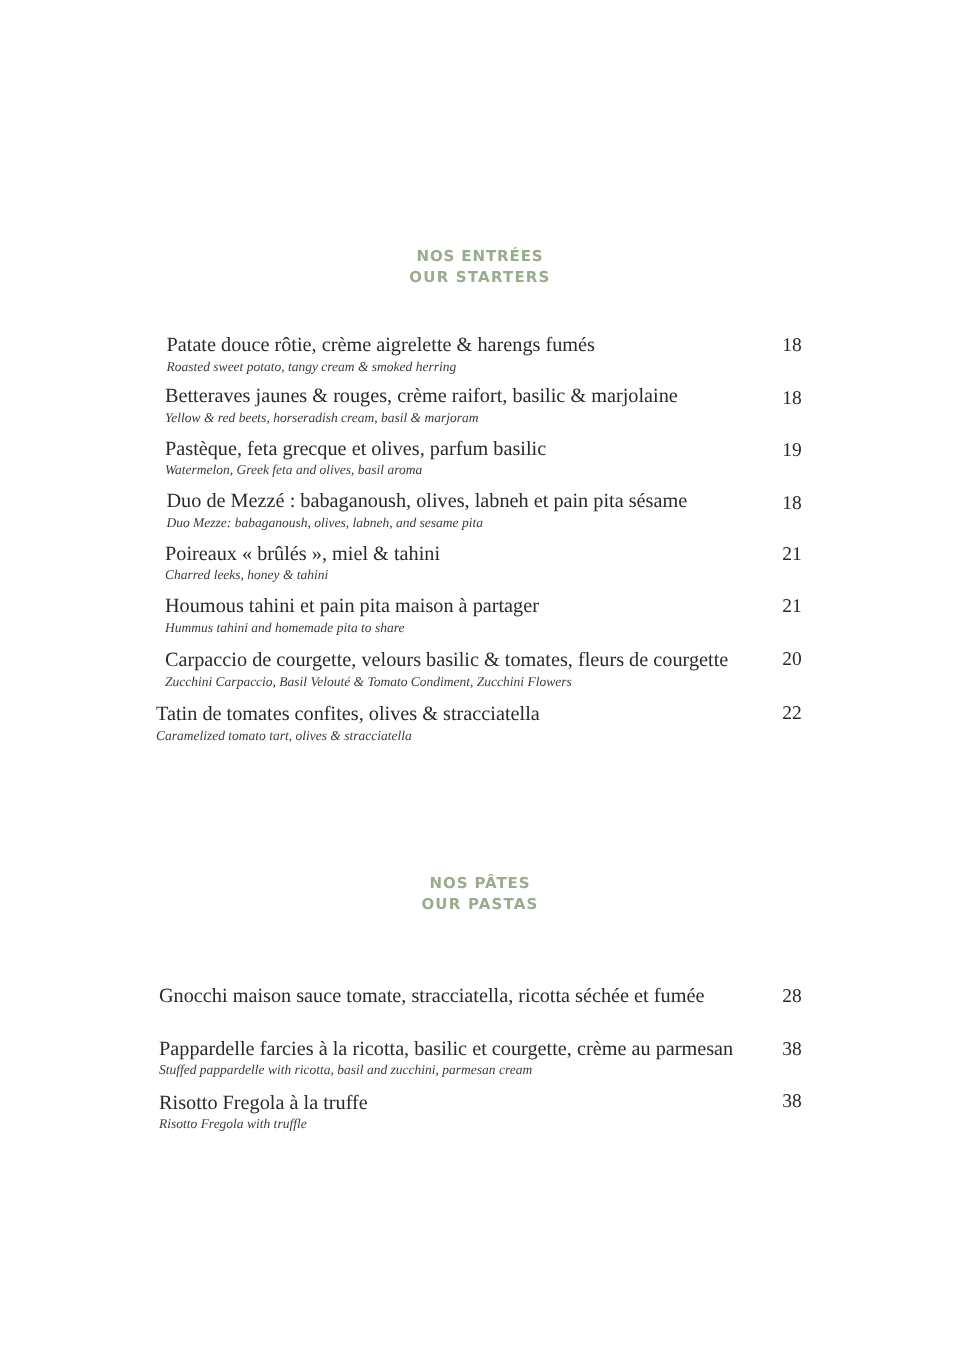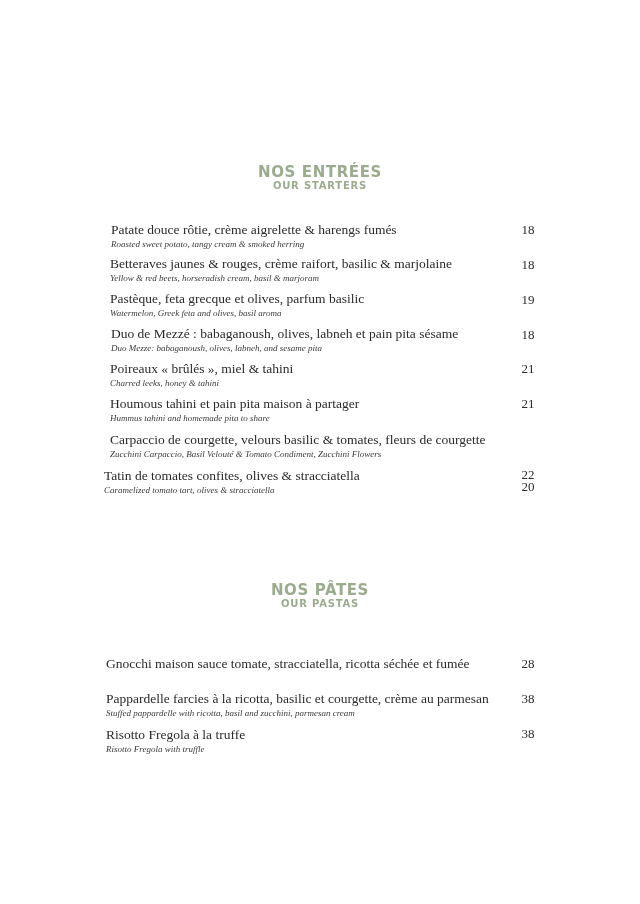--- a/index.html
+++ b/index.html
@@ -1,20 +1,20 @@
 <!DOCTYPE html>
 <html><head>
 <meta charset="utf-8">
 <style>
   html, body { margin:0; padding:0; background:#ffffff; }
   body { width:640px; height:904px; position:relative; overflow:hidden;
          font-family:"Liberation Serif", "DejaVu Serif", serif; color:#2b2b2b; }
   .section-head { position:absolute; left:0; width:640px; text-align:center;
          font-family:"DejaVu Sans", "Liberation Sans", sans-serif; font-weight:bold; color:#9bab8e; }
-  .section-head .fr { font-size:15px; letter-spacing:0.6px; line-height:14px; }
+  .section-head .fr { font-size:10px; letter-spacing:0.6px; line-height:14px; }
   .section-head .en { font-size:10px; letter-spacing:0.8px; line-height:13px; }
   .item { position:absolute; width:440px; }
   .item .name { font-size:13.5px; line-height:16px; white-space:nowrap; color:#2a2a2a; }
   .item .desc { font-size:9px; font-style:italic; line-height:12px; white-space:nowrap; color:#3a3a3a; }
   .price { position:absolute; left:510px; width:36px; text-align:center; font-size:13px; line-height:16px; color:#2a2a2a; }
 </style>
 </head>
 <body>
 
 <div>
@@ -56,21 +56,21 @@
   <div class="item" style="left:110px; top:396px;">
     <div class="name">Houmous tahini et pain pita maison à partager</div>
     <div class="desc">Hummus tahini and homemade pita to share</div>
   </div>
   <div class="price" style="top:396px;">21</div>
 
   <div class="item" style="left:110px; top:432px;">
     <div class="name">Carpaccio de courgette, velours basilic &amp; tomates, fleurs de courgette</div>
     <div class="desc">Zucchini Carpaccio, Basil Velouté &amp; Tomato Condiment, Zucchini Flowers</div>
   </div>
-  <div class="price" style="top:431px;margin-top:48px;">20</div>
+  <div class="price" style="top:431px;">20</div>
 
   <div class="item" style="left:104px; top:468px;">
     <div class="name">Tatin de tomates confites, olives &amp; stracciatella</div>
     <div class="desc">Caramelized tomato tart, olives &amp; stracciatella</div>
   </div>
   <div class="price" style="top:467px;">22</div>
 </div>
 
 <div>
   <div class="section-head" style="top:583px;">

